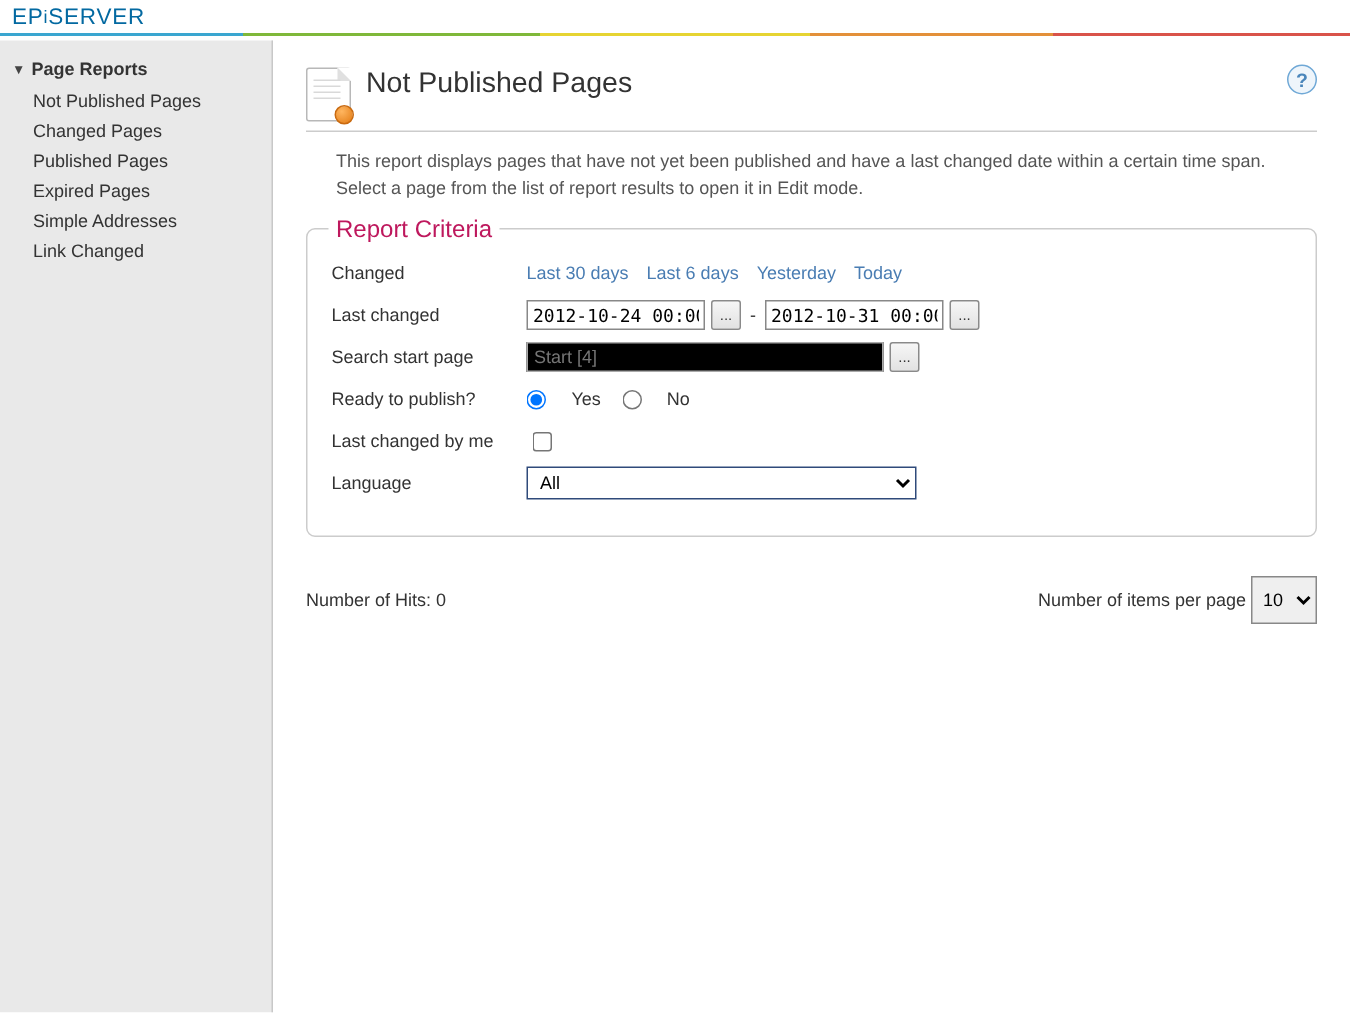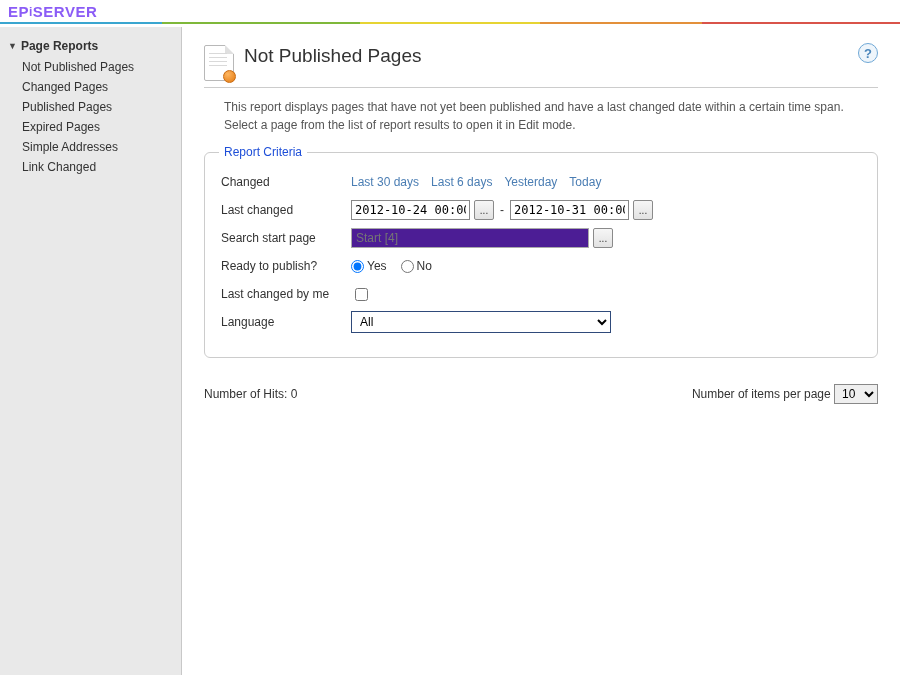--- a/index.html
+++ b/index.html
@@ -15,23 +15,23 @@
   }
   .topbar {
     height: 22px;
     padding-left: 8px;
     display: flex;
     align-items: center;
   }
   .logo {
     font-family: Arial, sans-serif;
     font-size: 15px;
-    font-weight: bold;
+    font-weight: normal;
     letter-spacing: 0.5px;
-    color: #8b5cf6;
+    color: #0369a1;
   }
   .logo .i { font-style: normal; font-size: 12px; vertical-align: 1px; }
   .rainbow {
     height: 2px;
     background: linear-gradient(to right,
       #3aa6d0 0%, #3aa6d0 18%,
       #7fb83a 18%, #7fb83a 40%,
       #e6d432 40%, #e6d432 60%,
       #e3903a 60%, #e3903a 78%,
       #d9534a 78%, #d9534a 100%);
@@ -139,22 +139,22 @@
     padding: 16px 16px 20px 16px;
     position: relative;
     margin-bottom: 16px;
   }
   .fieldset .legend {
     position: absolute;
     top: -8px;
     left: 14px;
     background: #fff;
     padding: 0 5px;
-    color: #1d4ed8;
-    font-size: 12px;
+    color: #be185d;
+    font-size: 16px;
   }
   .row {
     display: flex;
     align-items: center;
     min-height: 26px;
     margin-bottom: 2px;
     font-size: 12px;
   }
   .row .label {
     width: 130px;
@@ -176,35 +176,35 @@
     font-size: 12px;
     height: 20px;
   }
   input[type="text"].start-page {
     width: 238px;
     border: 1px solid #aaa;
     padding: 1px 4px;
     font-size: 12px;
     height: 20px;
     color: #888;
-    background: #4c1d95;
+    background: #000000;
   }
   .mini-btn {
     width: 20px; height: 20px;
     border: 1px solid #8a8a8a;
     background: linear-gradient(#f6f6f6, #e2e2e2);
     display: inline-flex;
     align-items: center; justify-content: center;
     font-size: 10px;
     cursor: pointer;
     border-radius: 2px;
     color: #333;
   }
   .dash { margin: 0 2px; }
-  .radio, .checkbox { display: inline-flex; align-items: center; gap: 3px; margin-right: 10px; }
+  .radio, .checkbox { display: inline-flex; align-items: center; gap: 17px; margin-right: 10px; }
   .radio input, .checkbox input { margin:0; }
   select.lang {
     width: 260px;
     border: 1px solid #2f4a7a;
     height: 22px;
     font-size: 12px;
     padding-left: 4px;
     background: #fff;
   }
   .show-report-btn {
@@ -229,21 +229,21 @@
   .results-row {
     margin-top: 26px;
     display: flex;
     justify-content: space-between;
     align-items: center;
     font-size: 12px;
     color: #333;
   }
   .results-row select {
     border: 1px solid #888;
-    height: 20px;
+    height: 32px;
     font-size: 12px;
     padding-left: 3px;
     width: 44px;
   }
 </style>
 </head>
 <body>
 
 <div class="topbar">
   <span class="logo">EP<span class="i">i</span>SERVER</span>

